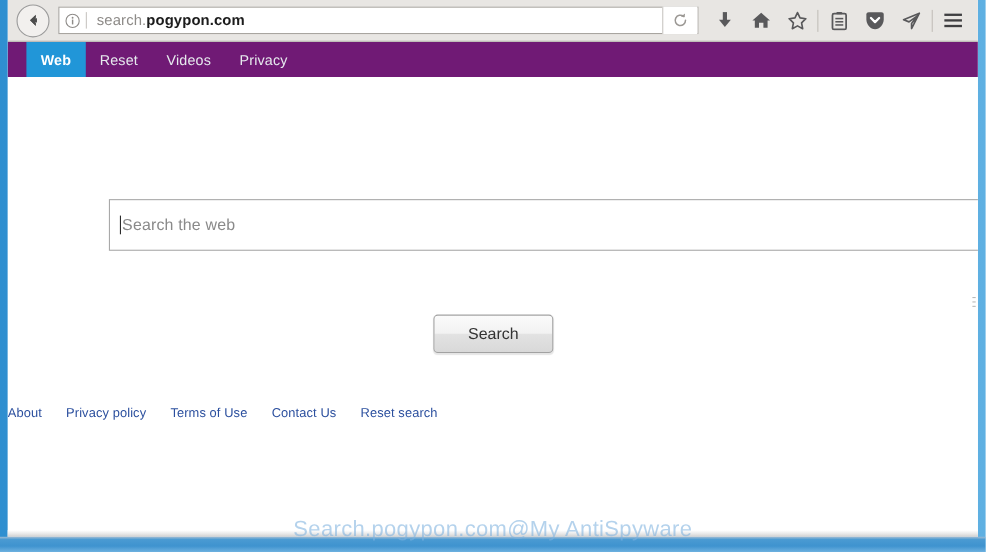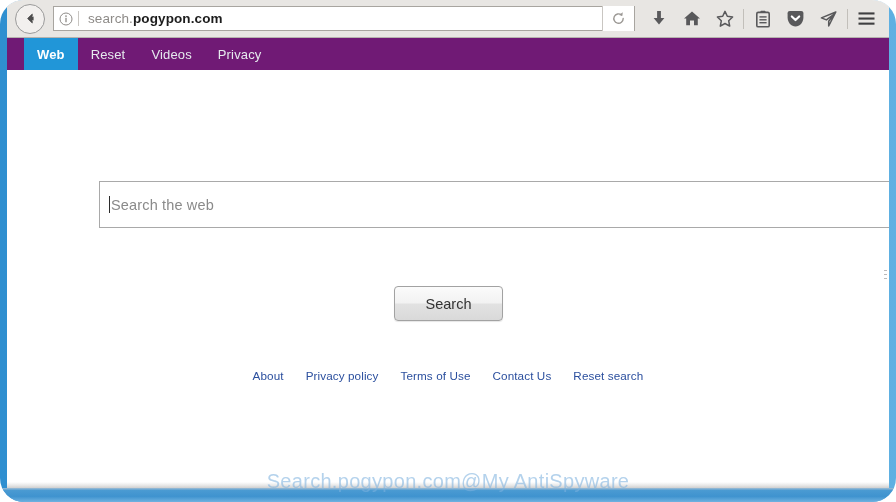--- a/index.html
+++ b/index.html
@@ -15,21 +15,20 @@
   }
 
   
   #screen {
     position: relative;
     width: 896px;
     height: 502px;
     box-sizing: border-box;
     background: linear-gradient(to right, #2f8fd0 0%, #3c9ad8 45%, #5fb0e2 100%);
     overflow: hidden;
-    border-radius: 24px;
   }
   #frame-inner {
     position: absolute;
     left: 7px;
     top: 0px;
     width: 882px;
     height: 490px;
     background: #ffffff;
     overflow: hidden;
     box-sizing: border-box;
@@ -194,21 +193,21 @@
     font-family: "Liberation Sans", sans-serif;
     cursor: pointer;
     box-shadow: 0 1px 1px rgba(0,0,0,0.10);
   }
   #footer-links {
     position: absolute;
     left: 0;
     top: 299px;
     width: 100%;
     display: flex;
-    justify-content: center;
+    justify-content: flex-start;
     gap: 22px;
   }
   #footer-links a {
     font-size: 11.7px;
     color: #2b4f9e;
     text-decoration: none;
     letter-spacing: 0.1px;
   }
 
   

